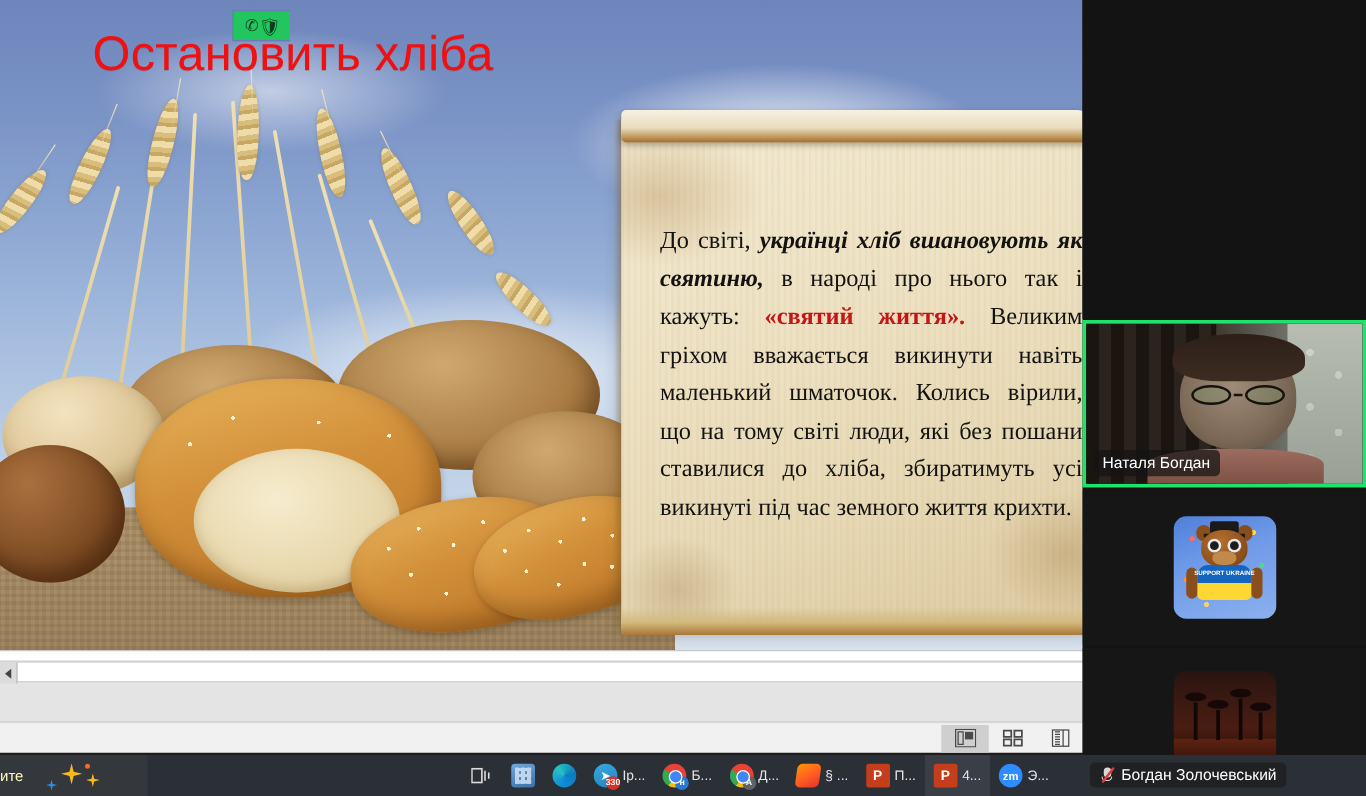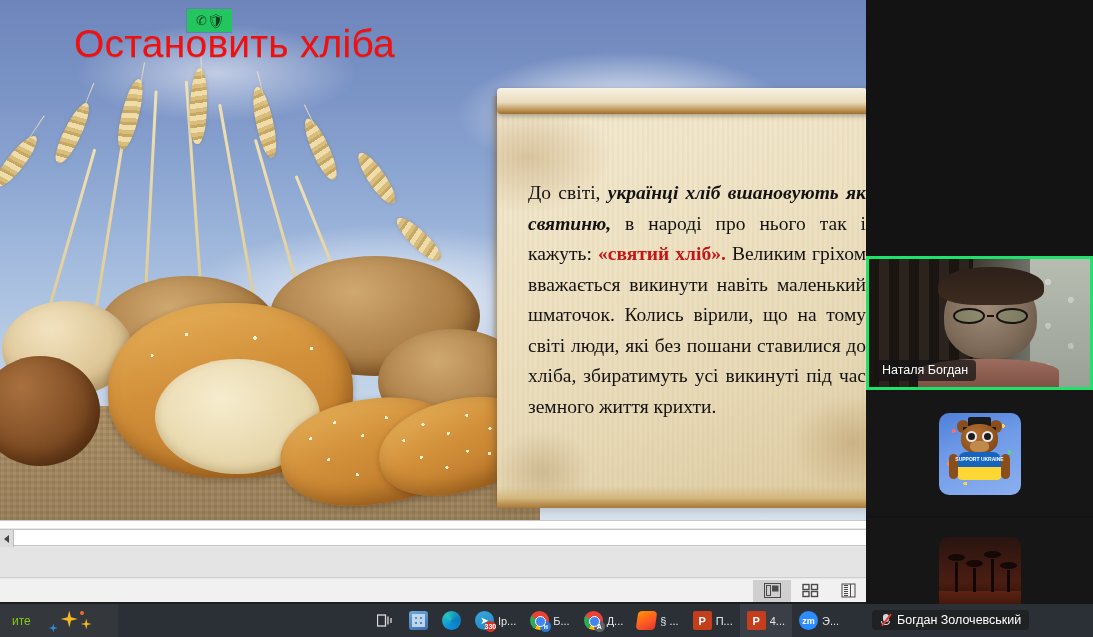--- a/index.html
+++ b/index.html
@@ -388,21 +388,21 @@
   .weather { display: flex; align-items: center; gap: 6px; color: #e9e9e9; font-size: 13px; }
   .cloud-ic { position: relative; width: 22px; height: 16px; }
   .cloud-ic .sun { position: absolute; left: 1px; bottom: 0; width: 12px; height: 12px; border-radius: 50%; background: #f5a623; }
   .cloud-ic .cl { position: absolute; right: 0; top: 1px; width: 16px; height: 10px; border-radius: 7px; background: #cfd8e3; }
   .tray-ic { width: 17px; height: 17px; position: relative; }
   .ic-mic { background: transparent; }
   .popup-left {
     position: absolute; left: 0; top: 604px; width: 118px; height: 33px;
     background: #34373c; display: flex; align-items: center; overflow: hidden;
   }
-  .popup-left .ptext { color: #84cc16; font-size: 12px; padding-left: 12px; }
+  .popup-left .ptext { color: #fef9c3; font-size: 12px; padding-left: 0; }
   .spark { position: relative; margin-left: 16px; width: 58px; height: 22px; }
   .spark .s1, .spark .s2, .spark .s3 { position: absolute; background: #f5b820; }
   .spark .s1 { left: 14px; top: 1px; width: 17px; height: 17px; clip-path: polygon(50% 0,60% 40%,100% 50%,60% 60%,50% 100%,40% 60%,0 50%,40% 40%); }
   .spark .s2 { left: 34px; top: 9px; width: 11px; height: 11px; clip-path: polygon(50% 0,60% 40%,100% 50%,60% 60%,50% 100%,40% 60%,0 50%,40% 40%); }
   .spark .s3 { left: 2px; top: 14px; width: 9px; height: 9px; background: #2e8de0; clip-path: polygon(50% 0,60% 40%,100% 50%,60% 60%,50% 100%,40% 60%,0 50%,40% 40%); }
   .spark .dot { position: absolute; left: 33px; top: 1px; width: 4px; height: 4px; border-radius: 50%; background: #f06a2a; }
   .rail-tb-name {
     position: absolute; left: 872px; top: 610px;
     display: flex; align-items: center; gap: 6px;
     background: rgba(30,30,30,.8); padding: 3px 8px; border-radius: 4px;
@@ -458,21 +458,21 @@
           <div class="sesame-bun" style="left:300px;bottom:22px;width:185px;height:105px;transform:rotate(-8deg);"></div>
           <div class="sesame-bun" style="left:398px;bottom:34px;width:160px;height:92px;transform:rotate(-14deg);"></div>
         </div>
 
         <div class="parch-edge-l"></div>
         <div class="parchment"></div>
         <div class="parch-top-curl"></div>
         <div class="parch-edge-b"></div>
 
         <div class="parch-text">
-          <span>До світі, </span><span class="ital">українці хліб вшановують як святиню,</span><span> в народі про нього так і кажуть: </span><span class="red">«святий хліб».</span><span> Великим гріхом вважається викинути навіть маленький шматочок. Колись вірили, що на тому світі люди, які без пошани ставилися до хліба, збиратимуть усі викинуті під час земного життя крихти.</span>
+          <span>До світі, </span><span class="ital">українці хліб вшановують як святиню,</span><span> в народі про нього так і кажуть: </span><span class="red">«святий життя».</span><span> Великим гріхом вважається викинути навіть маленький шматочок. Колись вірили, що на тому світі люди, які без пошани ставилися до хліба, збиратимуть усі викинуті під час земного життя крихти.</span>
         </div>
 
         <div class="slide-title">Остановить хліба</div>
       </div>
     </div>
 
     <div class="vscroll">
       <div class="vthumb"></div>
     </div>
 

